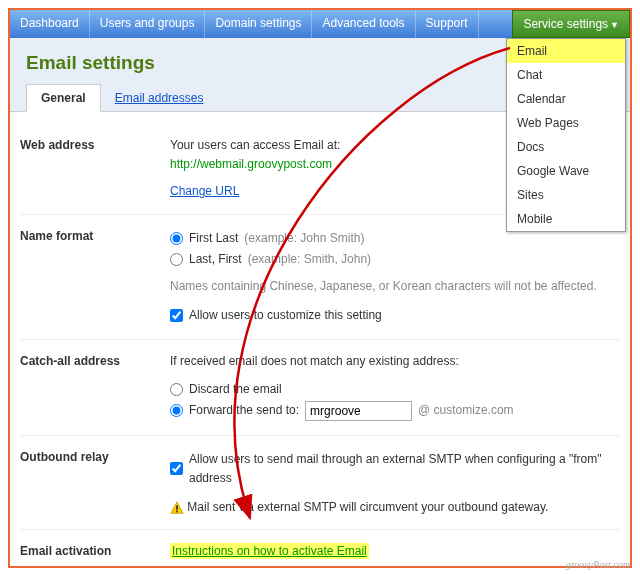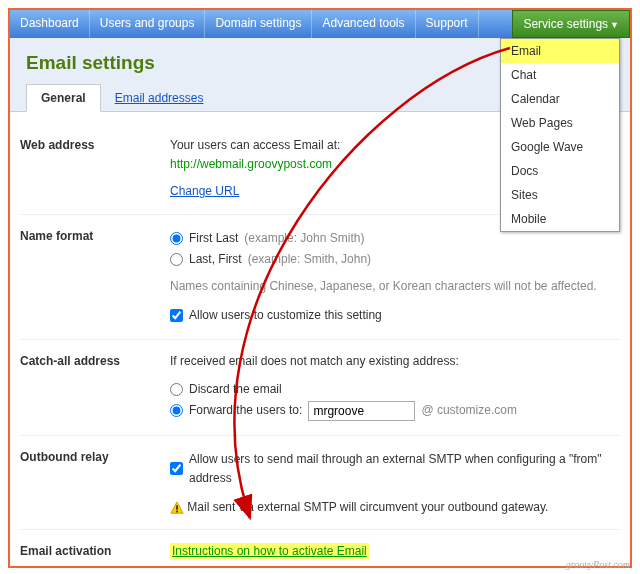--- a/index.html
+++ b/index.html
@@ -1,21 +1,21 @@
 <!DOCTYPE html>
 <html><head>
 <meta charset="utf-8">
 <style>
   * { box-sizing: border-box; margin: 0; padding: 0; }
   body { font-family: Arial, sans-serif; font-size: 13px; color: #333; background: #fff; width: 640px; height: 574px; position: relative; overflow: hidden; }
   .outer { border: 2px solid #e63; margin: 8px; height: 560px; overflow: hidden; background: #fff; position: relative; }
   .topnav { display: flex; background: linear-gradient(#7fb7f4,#3e7bd6); font-size: 12px; }
   .topnav .nav-item { padding: 6px 10px; color: #fff; border-right: 1px solid rgba(255,255,255,.3); cursor: pointer; white-space: nowrap; }
   .topnav .nav-item.service { background: linear-gradient(#6ab34b,#3a8a1e); border: 1px solid #2e6f15; margin-left: auto; }
-  .dropdown { position: absolute; top: 28px; right: 10px; width: 120px; background: #fff; border: 1px solid #999; box-shadow: 1px 1px 3px rgba(0,0,0,.3); z-index: 10; }
+  .dropdown { position: absolute; top: 28px; right: 4px; width: 120px; background: #fff; border: 1px solid #999; box-shadow: 1px 1px 3px rgba(0,0,0,.3); z-index: 10; }
   .dropdown .dd-item { padding: 5px 10px; font-size: 12px; color: #333; cursor: pointer; }
   .dropdown .dd-item.hl { background: #ffff66; }
   .hdr { background: #e8eef7; padding: 14px 16px 0 16px; border-bottom: 1px solid #ccc; }
   .hdr h1 { font-size: 19px; font-weight: bold; color: #4d7c0f; margin-bottom: 10px; }
   .tabs { display: flex; align-items: flex-end; }
   .tab { padding: 6px 14px; font-size: 12px; color: #15c; cursor: pointer; text-decoration: underline; }
   .tab.active { background: #fff; border: 1px solid #ccc; border-bottom: 1px solid #fff; margin-bottom: -1px; color: #333; text-decoration: none; font-weight: bold; }
   .content { padding: 12px 10px 10px 10px; }
   .row { display: flex; border-bottom: 1px solid #eee; padding: 12px 0; }
   .row:last-child { border-bottom: none; }
@@ -43,22 +43,22 @@
     <div class="nav-item">Advanced tools</div>
     <div class="nav-item">Support</div>
     <div class="nav-item service"><span>Service settings</span><span class="caret">▼</span></div>
   </div>
 
   <div class="dropdown">
     <div class="dd-item hl">Email</div>
     <div class="dd-item">Chat</div>
     <div class="dd-item">Calendar</div>
     <div class="dd-item">Web Pages</div>
+    <div class="dd-item">Docs</div>
     <div class="dd-item">Google Wave</div>
-    <div class="dd-item">Docs</div>
     <div class="dd-item">Sites</div>
     <div class="dd-item">Mobile</div>
   </div>
 
   <div class="hdr">
     <h1>Email settings</h1>
     <div class="tabs">
       <div class="tab active">General</div>
       <div class="tab">Email addresses</div>
     </div>
@@ -99,21 +99,21 @@
     <div class="row">
       <div class="lbl">Catch-all address</div>
       <div class="val">
         <div>If received email does not match any existing address:</div>
         <div class="radio-row" style="margin-top:8px">
           <input type="radio" name="ca" style="">
           <span>Discard the email</span>
         </div>
         <div class="radio-row">
           <input type="radio" name="ca" checked="" style="">
-          <span>Forward the users to:</span>
+          <span>Forward the send to:</span>
           <input type="text" value="mrgroove" style="">
           <span class="muted">@ customize.com</span>
         </div>
       </div>
     </div>
 
     <div class="row">
       <div class="lbl">Outbound relay</div>
       <div class="val">
         <div class="chk-row">

